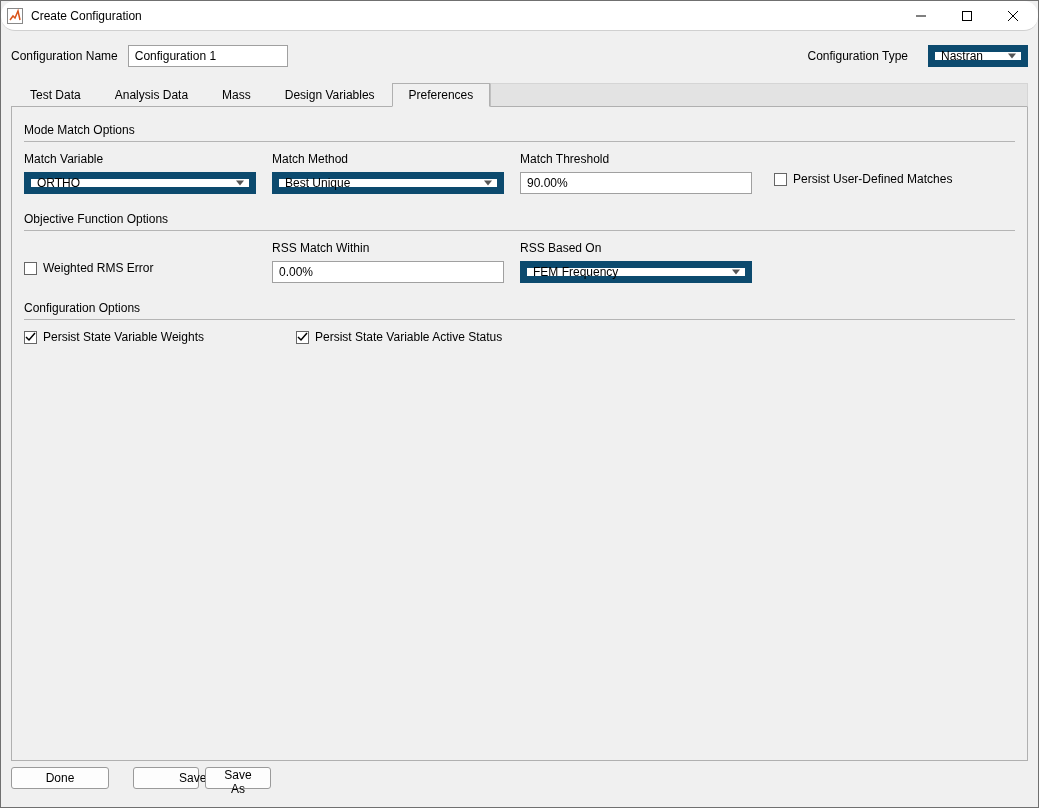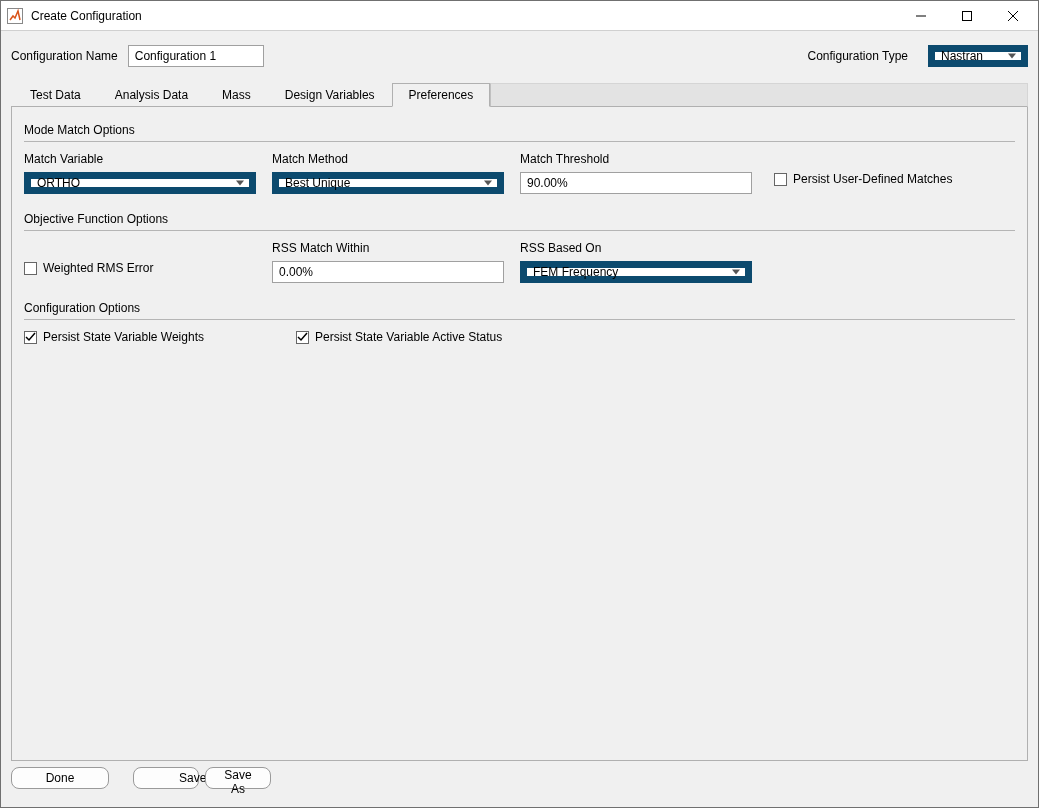--- a/index.html
+++ b/index.html
@@ -19,20 +19,21 @@
     display: flex;
     flex-direction: column;
   }
   .titlebar {
     height: 30px;
     background: #fff;
     border-bottom: 1px solid #d0d0d0;
     display: flex;
     align-items: center;
     padding: 0 2px 0 6px;
+    border-radius: 14px;
   }
   .titlebar .app-icon {
     width: 16px; height: 16px;
     margin-right: 8px;
     flex-shrink: 0;
   }
   .titlebar .title {
     flex: 1;
     font-size: 12px;
   }
@@ -51,21 +52,21 @@
   }
 
   .toprow {
     display: flex;
     align-items: center;
     margin-bottom: 16px;
   }
   .toprow .label { margin-right: 10px; }
   .toprow .spacer { flex: 1; }
   .toprow input.text {
-    width: 136px;
+    width: 160px;
     height: 22px;
     padding: 2px 6px;
     border: 1px solid #a0a0a0;
     background: #fff;
     font: inherit;
   }
   .toprow .dropdown { width: 100px; margin-left: 10px; height: 22px; }
 
   .dropdown {
     position: relative;
@@ -182,21 +183,21 @@
     display: flex;
     align-items: center;
     padding: 6px 0 8px 0;
     gap: 0;
   }
   .btn {
     min-width: 66px;
     height: 22px;
     border: 1px solid #9a9a9a;
     background: #fdfdfd;
-    border-radius: 8px;
+    border-radius: 3px;
     font: inherit;
     cursor: default;
     padding: 0 12px;
   }
   .footer .btn.done { width: 98px; margin-right: 24px; }
   .footer .btn.save { width: 66px; margin-right: 6px; padding-left: 45px; }
   .footer .btn.saveas { width: 66px; }
   .mt18 { margin-top: 18px; }
 </style>
 </head>

